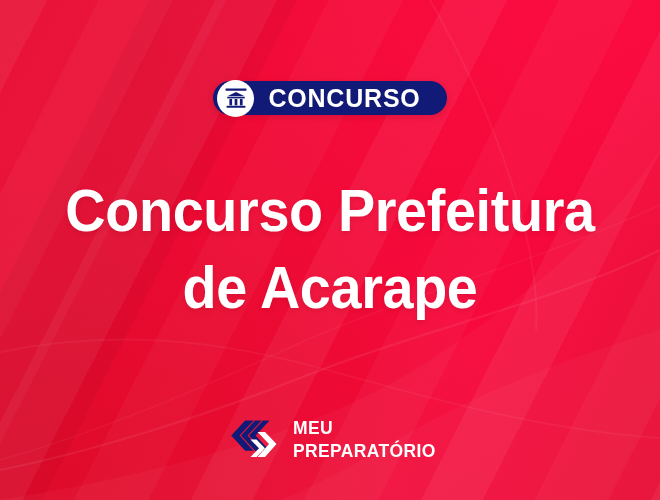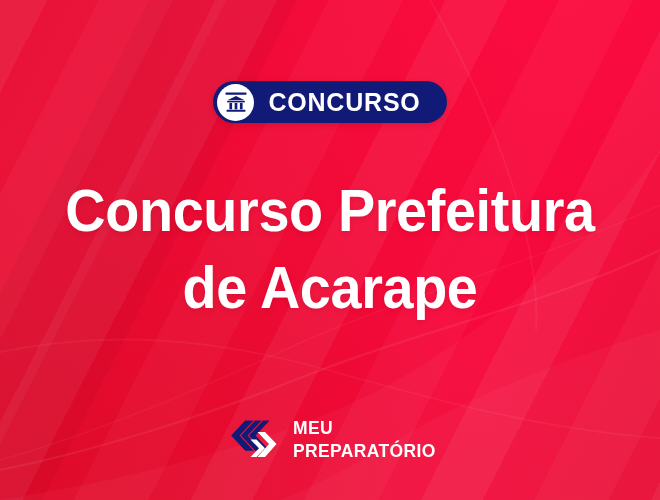--- a/index.html
+++ b/index.html
@@ -79,21 +79,21 @@
     top: 81px;
     left: 0;
     width: 100%;
     display: flex;
     justify-content: center;
   }
 
   .badge {
     display: flex;
     align-items: center;
-    height: 42px;
+    height: 34px;
     background: #121a78;
     border-radius: 21px;
     padding: 0 26px 0 4px;
     box-shadow: 0 2px 6px rgba(90,0,15,0.18);
   }
 
   .badge-icon-circle {
     width: 37px;
     height: 37px;
     border-radius: 50%;

